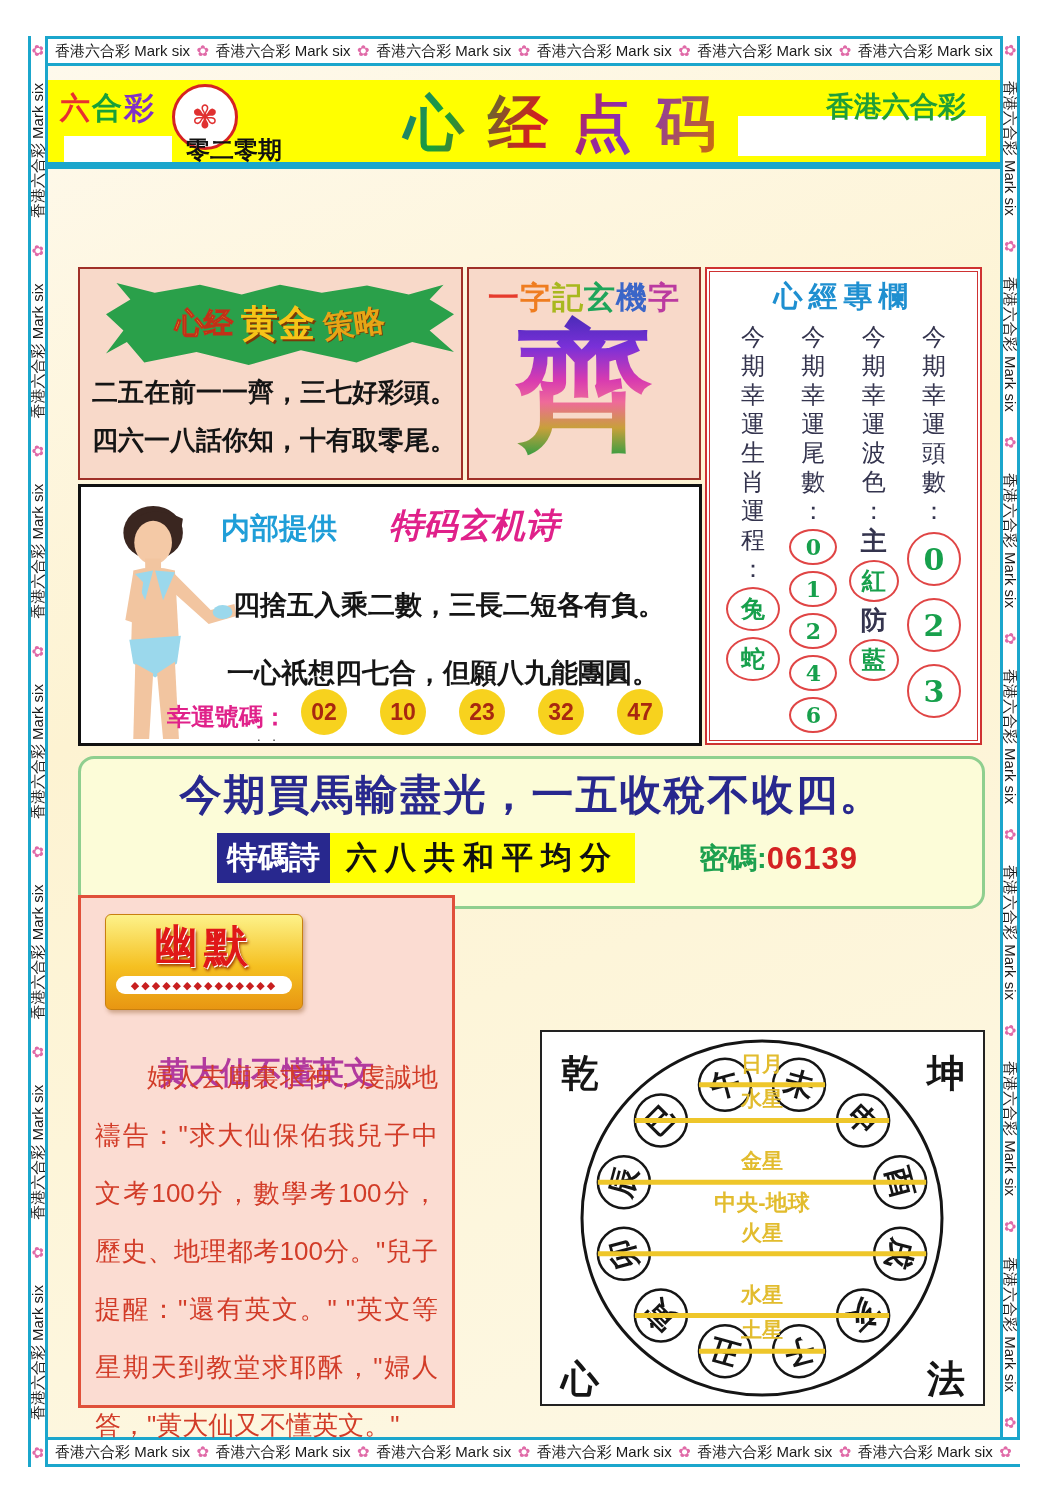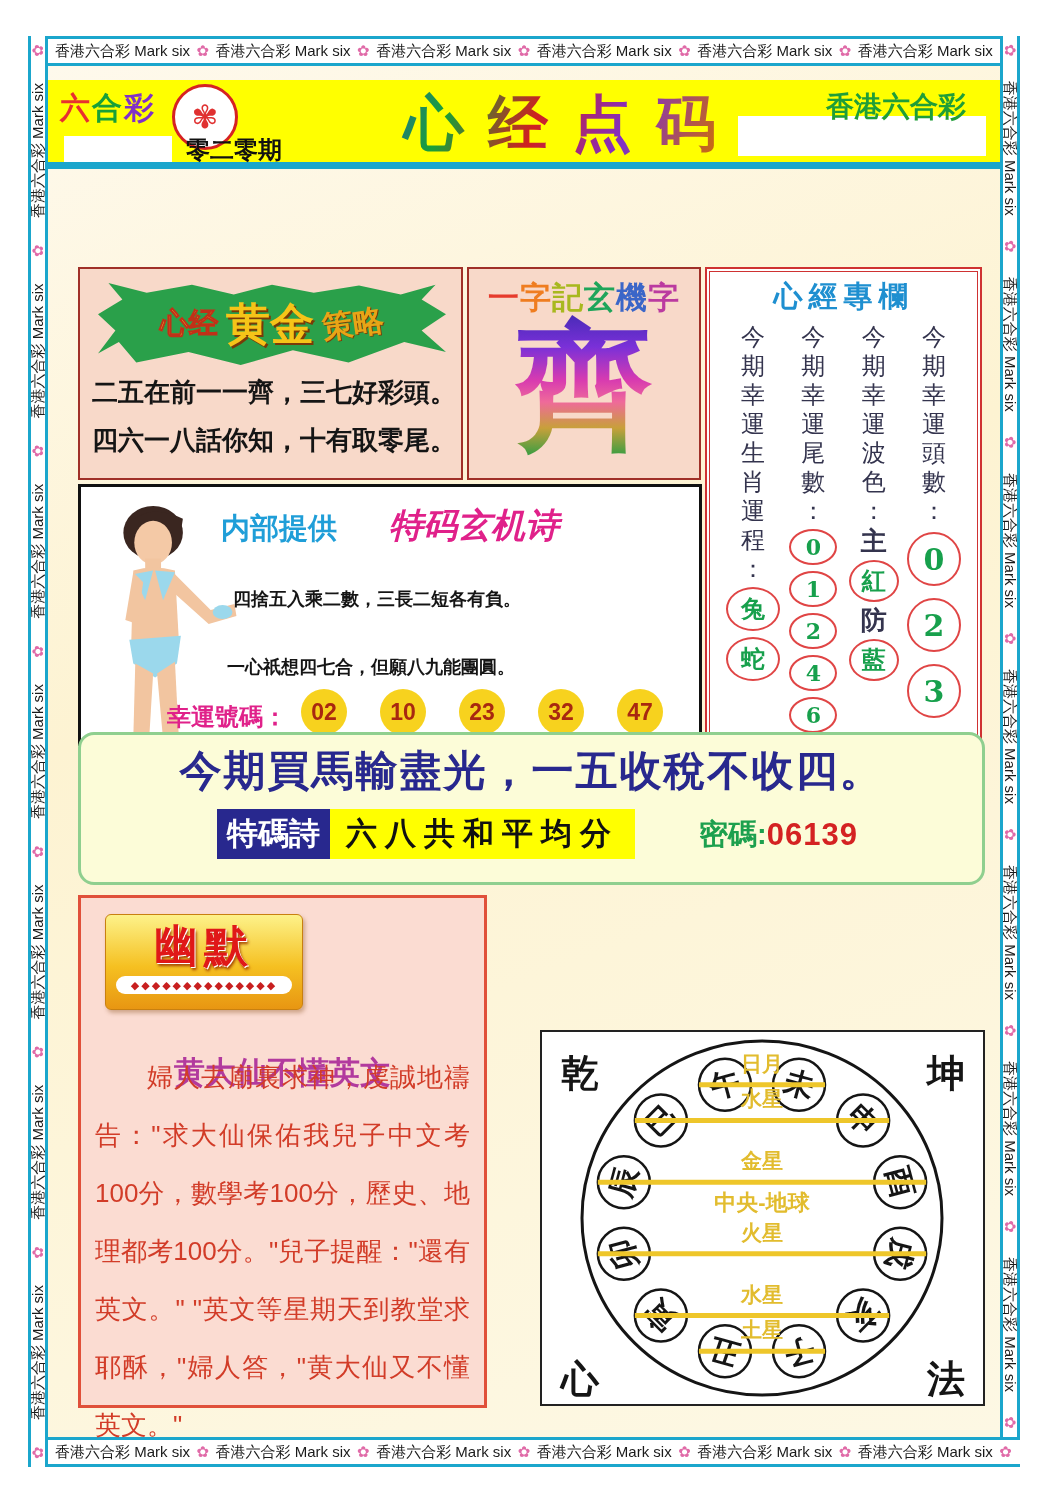--- a/index.html
+++ b/index.html
@@ -30,25 +30,25 @@
   .issue{position:absolute;left:186px;top:134px;font-size:24px;font-weight:bold;color:#111;}
   .page-title{position:absolute;left:352px;top:84px;width:440px;text-align:center;font-size:60px;font-weight:900;
               font-family:"DejaVu Serif",serif;letter-spacing:24px;
               background:linear-gradient(110deg,#3050c8,#18a038 22%,#d02020 42%,#8030c8 62%,#c86a12 82%,#2a9a9a);
               -webkit-background-clip:text;background-clip:text;color:transparent;}
   .brand{position:absolute;left:826px;top:88px;font-size:28px;font-weight:900;color:var(--brand-green,#1f9e38);}
   
   .bx{position:absolute;box-sizing:border-box;}
   
   .box-strategy{left:78px;top:267px;width:385px;height:213px;background:var(--box-pink,#f8d9c9);border:2px solid #a03028;}
-  .banner{position:absolute;left:18px;top:14px;width:348px;height:82px;background:var(--banner-green,#2aa04a);
+  .banner{position:absolute;left:26px;top:14px;width:348px;height:82px;background:var(--banner-green,#2aa04a);
           display:flex;align-items:center;justify-content:center;gap:8px;
           clip-path:polygon(0% 38%,7% 20%,3% 0%,14% 12%,27% 2%,39% 14%,50% 2%,62% 12%,75% 3%,87% 14%,97% 2%,93% 20%,100% 38%,93% 58%,100% 84%,88% 72%,72% 97%,56% 82%,41% 100%,26% 84%,11% 97%,6% 72%,0% 86%,5% 58%);}
   .strategy-tag{font-size:29px;font-weight:900;color:#ffd82a;-webkit-text-stroke:1px #c03018;}
-  .strategy-title{font-size:44px;font-weight:900;font-family:Liberation Serif, serif;color:#f6c418;text-shadow:2px 2px 0 #7a3a08;}
+  .strategy-title{font-size:37px;font-weight:900;font-family:Liberation Serif, serif;color:#f6c418;text-shadow:2px 2px 0 #7a3a08;}
   .strategy-sub{font-size:31px;font-weight:900;font-family:"DejaVu Serif",serif;color:#e8a416;transform:rotate(-8deg);text-shadow:1px 1px 0 #7a3a08;}
   .s-line{position:absolute;left:12px;width:364px;font-size:26px;font-weight:900;font-family:"DejaVu Serif",serif;color:#151515;}
   .s-line1{top:106px;} .s-line2{top:154px;}
   
   .box-word{left:467px;top:267px;width:234px;height:213px;background:var(--box-pink,#f8d9c9);border:2px solid #a03028;text-align:center;}
   .mystic-title{margin-top:8px;font-size:31px;font-weight:900;letter-spacing:1px;}
   .mystic-word{font-size:138px;line-height:1.05;font-weight:900;font-family:"DejaVu Serif",serif;margin-top:-4px;
       background:linear-gradient(180deg,#4a2bb8 0%,#7a30d8 22%,#d83bb0 45%,#ef6a9a 60%,#c8a03a 78%,#3f9e42 96%);
       -webkit-background-clip:text;background-clip:text;color:transparent;}
   
@@ -63,40 +63,40 @@
          border-radius:50%;color:var(--circle-green,#17a04c);font-weight:900;font-family:"DejaVu Serif",serif;margin:3px 0;}
   .fcol0 .fcirc{width:50px;height:40px;font-size:24px;}
   .fcol1 .fcirc{width:44px;height:32px;font-size:22px;}
   .fcol2 .fcirc{width:46px;height:38px;font-size:24px;}
   .fcol3 .fcirc{width:50px;height:50px;font-size:30px;margin:6px 0;}
   
   .box-poem{left:78px;top:484px;width:624px;height:262px;background:#fff;border:3px solid #111;}
   .model-photo{position:absolute;left:6px;top:6px;width:162px;height:248px;}
   .provider-label{position:absolute;left:140px;top:22px;font-size:29px;font-weight:700;color:var(--blue-provider,#1f9ed8);text-align:center;}
   .secret-title{position:absolute;left:308px;top:16px;font-size:34px;font-weight:900;font-style:italic;color:var(--magenta,#e0218a);}
-  .p-line{position:absolute;font-size:18px;font-weight:900;font-family:"DejaVu Serif",serif;color:#151515;}
+  .p-line{position:absolute;font-size:27px;font-weight:900;font-family:"DejaVu Serif",serif;color:#151515;}
   .p-line1{left:152px;top:100px;} .p-line2{left:146px;top:168px;}
   .lucky-label{position:absolute;left:86px;top:214px;font-size:24px;font-weight:900;color:var(--magenta,#e0218a);}
   .lucky-row{position:absolute;left:220px;top:202px;display:flex;gap:33px;}
   .lnum{width:46px;height:46px;border-radius:50%;background:var(--lucky-yellow,#f7d21e);color:var(--lucky-num,#a82810);
         font-size:23px;font-weight:900;display:flex;align-items:center;justify-content:center;}
   .lucky-dots{position:absolute;left:176px;top:242px;font-size:13px;letter-spacing:4px;color:#333;}
   
-  .box-horse{left:78px;top:732px;width:907px;height:153px;background:var(--horse-bg,#fcfcd8);
+  .box-horse{left:78px;top:756px;width:907px;height:153px;background:var(--horse-bg,#fcfcd8);
              border:3px solid var(--horse-border,#8fcf8f);border-radius:16px;}
   .h-line1{margin-top:8px;text-align:center;font-size:42px;font-weight:900;color:var(--title-navy,#28288e);letter-spacing:2px;}
   .h-row2{position:absolute;left:136px;top:74px;display:flex;align-items:center;}
   .horse-tag{background:var(--title-navy,#28288e);color:#fff;font-size:31px;font-weight:900;padding:4px 10px;}
   .horse-poem{background:var(--header-yellow,#ffff00);color:#111;font-size:31px;font-weight:900;
               font-family:"DejaVu Serif",serif;padding:4px 16px;letter-spacing:8px;}
   .h-code{position:absolute;left:618px;top:80px;display:flex;align-items:center;}
   .code-label{font-size:29px;font-weight:900;color:var(--code-green,#1da04e);}
   .code-value{font-size:31px;font-weight:900;color:var(--code-red,#d42222);letter-spacing:1px;}
   
-  .box-humor{left:78px;top:895px;width:409px;height:513px;background:var(--humor-pink-bg,#fbdcd2);border:3px solid #e0503a;}
+  .box-humor{left:78px;top:895px;width:377px;height:513px;background:var(--humor-pink-bg,#fbdcd2);border:3px solid #e0503a;}
   .humor-badge{position:absolute;left:24px;top:16px;width:196px;height:94px;border:1px solid #c88010;border-radius:6px;
                background:linear-gradient(180deg,#fdf28a,#f5c021 55%,#e89612);box-shadow:2px 3px 4px rgba(120,60,0,.35);
                text-align:center;}
   .badge-text{margin-top:2px;font-size:44px;font-weight:900;letter-spacing:6px;color:#e01818;
               text-shadow:1px 1px 0 #fff,2px 3px 3px #a04000;}
   .badge-diamonds{margin:0 10px;height:18px;line-height:18px;background:#fff;border-radius:9px;
                   color:#c81f1f;font-size:11px;letter-spacing:2px;text-align:center;overflow:hidden;}
   .humor-series{position:absolute;left:240px;top:44px;font-size:29px;font-weight:900;color:#9a3390;}
   .humor-title{position:absolute;left:0;right:0;top:112px;text-align:center;font-size:31px;font-weight:bold;color:#b23a9e;margin-top:42px;}
   .humor-body{position:absolute;left:14px;right:14px;top:150px;font-size:26px;line-height:58px;

